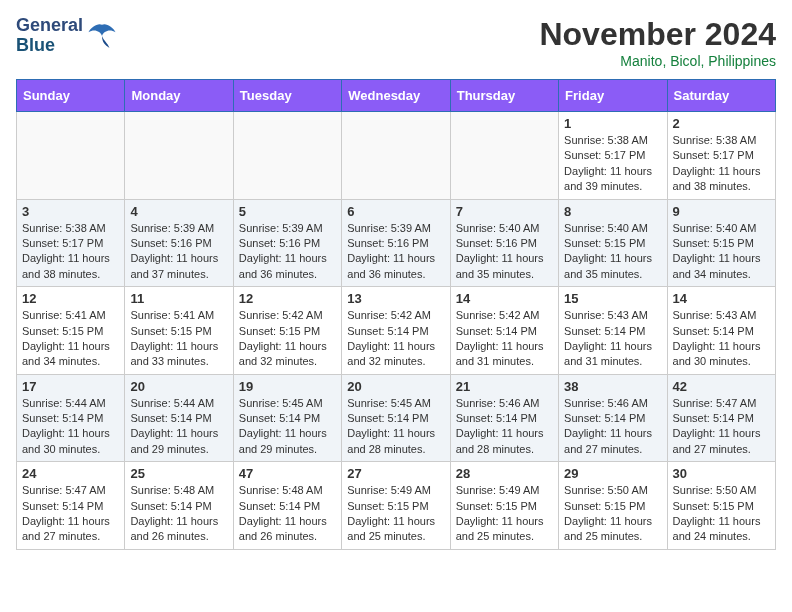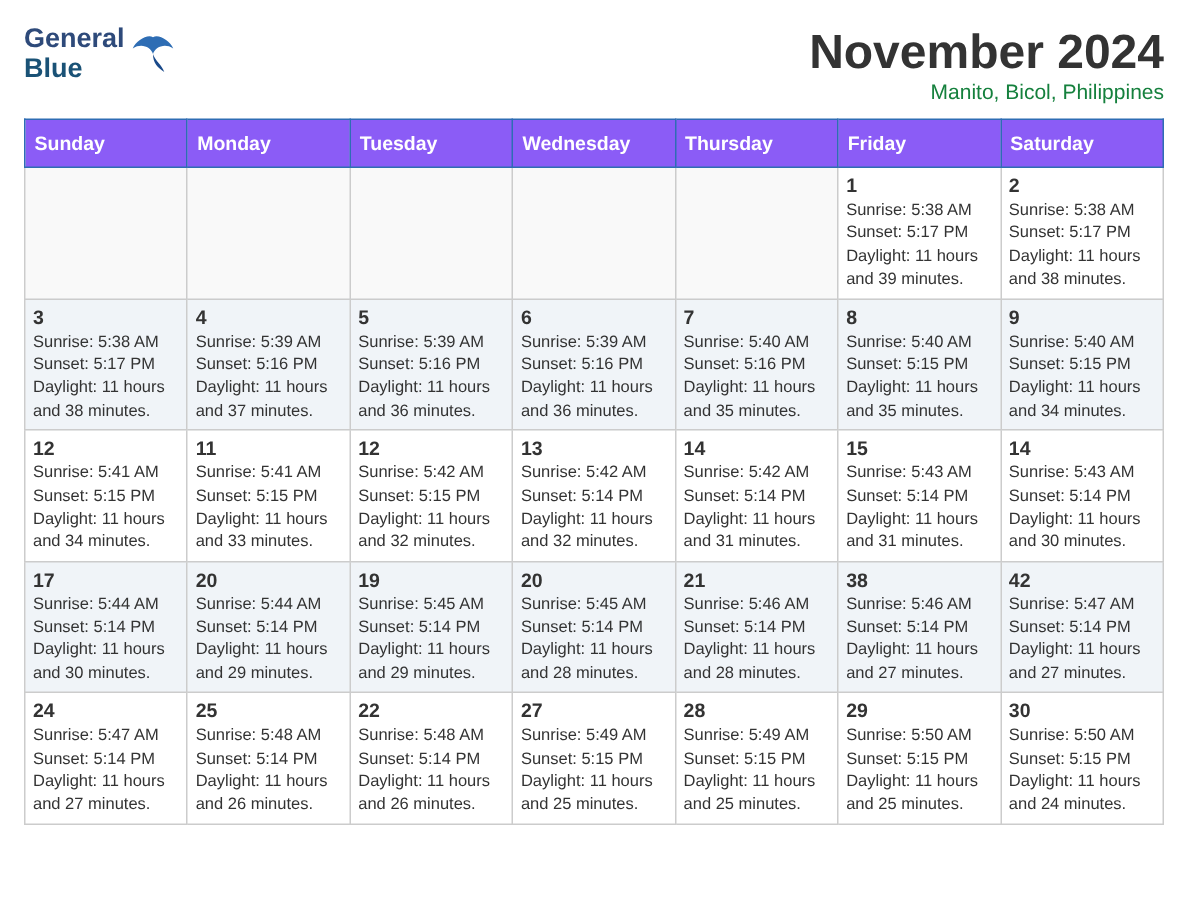--- a/index.html
+++ b/index.html
@@ -312,21 +312,21 @@
 and 27 minutes.</div>
           </td>
           <td>
             <span class="day-num">25</span>
             <div class="day-info" style="white-space: pre-line;">Sunrise: 5:48 AM
 Sunset: 5:14 PM
 Daylight: 11 hours
 and 26 minutes.</div>
           </td>
           <td>
-            <span class="day-num">22</span>
+            <span class="day-num">47</span>
             <div class="day-info" style="white-space: pre-line;">Sunrise: 5:48 AM
 Sunset: 5:14 PM
 Daylight: 11 hours
 and 26 minutes.</div>
           </td>
           <td>
             <span class="day-num">27</span>
             <div class="day-info" style="white-space: pre-line;">Sunrise: 5:49 AM
 Sunset: 5:15 PM
 Daylight: 11 hours

